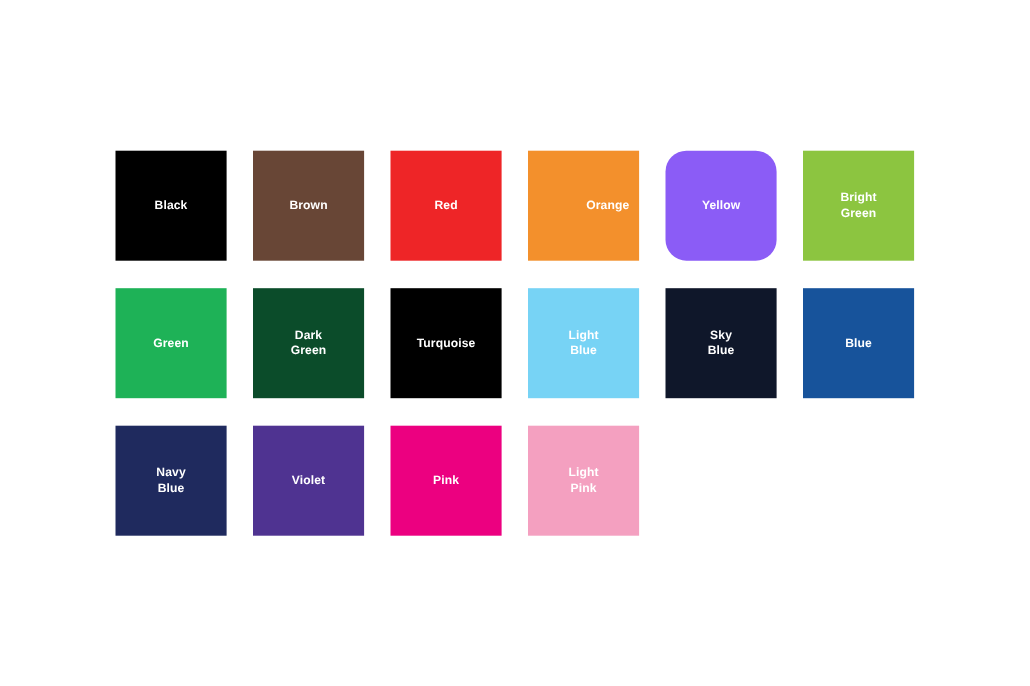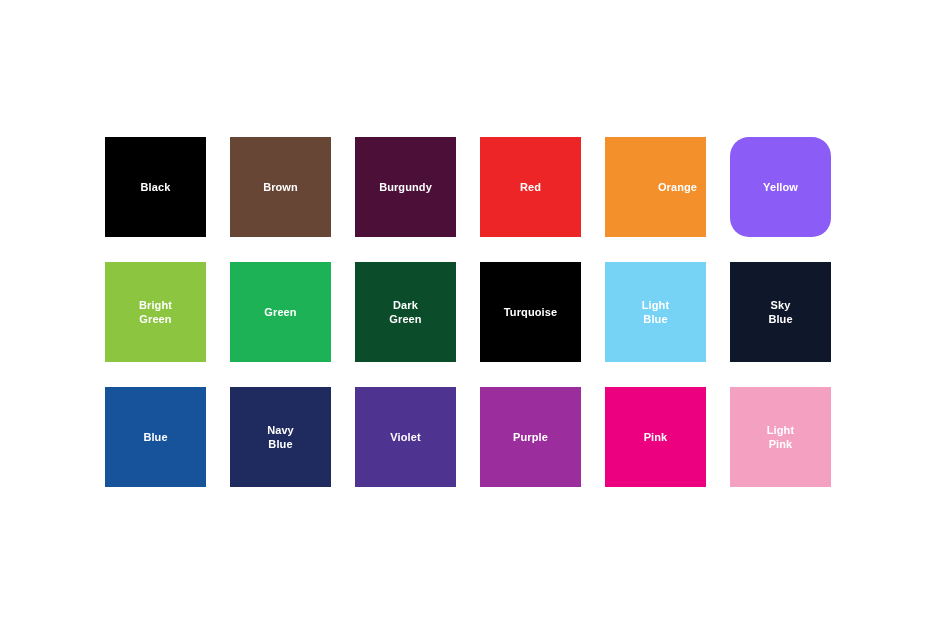--- a/index.html
+++ b/index.html
@@ -50,23 +50,20 @@
 </head>
 <body>
 
 <div id="palette-board">
     <div class="swatch" style="background: rgb(0, 0, 0);">
       <span class="swatch-label">Black</span>
     </div>
     <div class="swatch" style="background: rgb(104, 70, 54);">
       <span class="swatch-label">Brown</span>
     </div>
-    <div class="swatch" style="background: rgb(76, 15, 56);">
-      <span class="swatch-label">Burgundy</span>
-    </div>
     <div class="swatch" style="background: rgb(238, 37, 39);">
       <span class="swatch-label">Red</span>
     </div>
     <div class="swatch" style="background: rgb(243, 144, 44); padding-left: 44px;">
       <span class="swatch-label">Orange</span>
     </div>
     <div class="swatch" style="background: #8b5cf6; border-radius: 19px;">
       <span class="swatch-label">Yellow</span>
     </div>
     <div class="swatch" style="background: rgb(140, 197, 64);">
@@ -94,23 +91,20 @@
     <div class="swatch" style="background: rgb(23, 83, 155);">
       <span class="swatch-label">Blue</span>
     </div>
     <div class="swatch" style="background: rgb(31, 42, 94);">
       <span class="swatch-label">Navy
 Blue</span>
     </div>
     <div class="swatch" style="background: rgb(79, 51, 145);">
       <span class="swatch-label">Violet</span>
     </div>
-    <div class="swatch" style="background: rgb(156, 45, 156);">
-      <span class="swatch-label">Purple</span>
-    </div>
     <div class="swatch" style="background: rgb(236, 0, 128);">
       <span class="swatch-label">Pink</span>
     </div>
     <div class="swatch" style="background: rgb(244, 160, 192);">
       <span class="swatch-label">Light
 Pink</span>
     </div>
   </div>
 
 </body></html>

